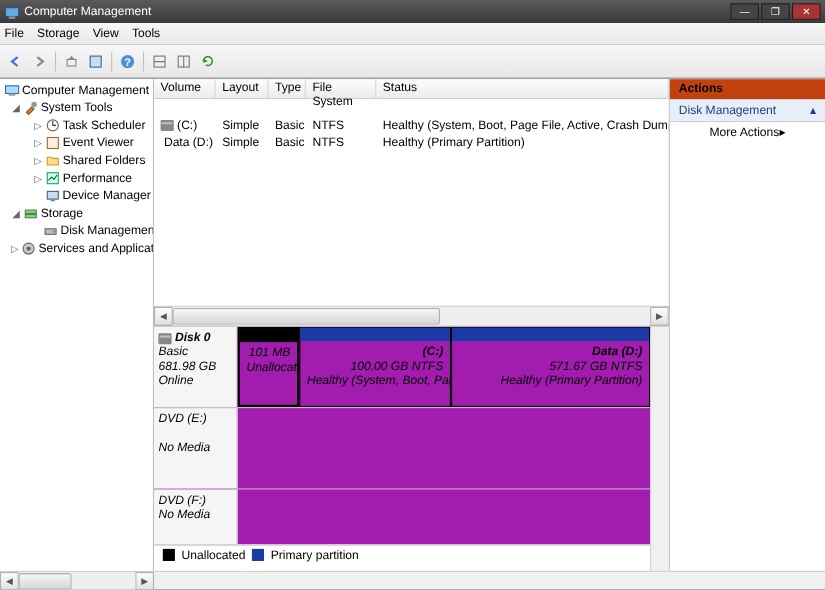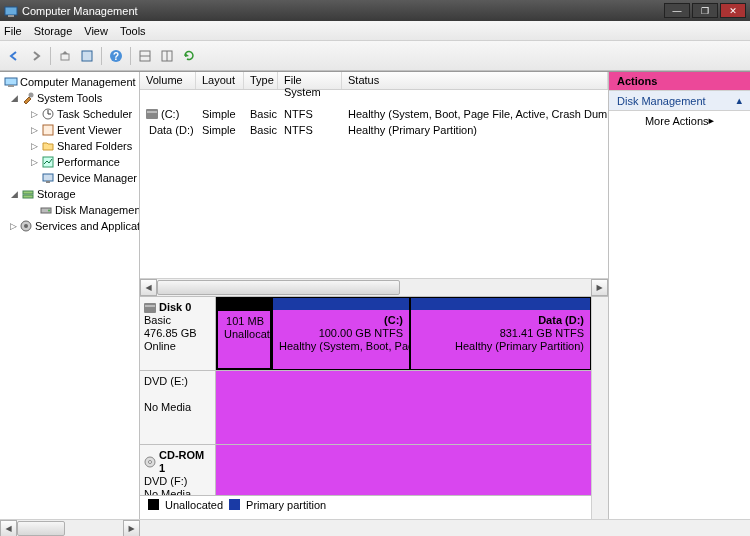--- a/index.html
+++ b/index.html
@@ -29,38 +29,38 @@
 .vhead div { border-right: 1px solid #d8d8d8; padding: 2px 6px; font-size: 11px; }
 .vbody { flex: 1; overflow: hidden; white-space: nowrap; }
 .vrow { display: flex; height: 16px; }
 .vrow div { padding: 1px 6px; display: flex; align-items: center; gap: 3px; }
 .vsb { height: 17px; background: #f0f0f0; border-top: 1px solid #d0d0d0; display:flex; align-items:center; }
 .vsb .arr { width:17px; height:17px; background:linear-gradient(#fdfdfd,#e0e0e0); border:1px solid #b0b0b0; display:flex;align-items:center;justify-content:center;font-size:8px;color:#555; }
 .vsb .track { flex:1; height:17px; background:#efefef; position:relative; }
 .vsb .thumb { position:absolute; left:0; width:56%; height:15px; top:1px; background:linear-gradient(#f6f6f6,#d8d8d8); border:1px solid #b0b0b0; border-radius:2px;}
 .disks { flex: 1; display: flex; overflow: hidden; }
 .disksCol { flex:1; display:flex; flex-direction:column; overflow:hidden; }
-.drow { display: flex; border-bottom: 1px solid #c0c0c0; background:#d946ef; }
+.drow { display: flex; border-bottom: 1px solid #c0c0c0; background:#a21caf;font-style:italic; }
 .dinfo { width: 76px; border-right: 1px solid #c0c0c0; padding: 4px; font-size: 11px; line-height: 13px; background:#f5f5f5;}
 .dinfo .dname { font-weight: bold; display:flex; align-items:center; gap:3px;}
 .dparts { flex: 1; display: flex; padding: 0; }
 .part { border: 1px solid #000; margin: 0; display:flex; flex-direction:column;text-align:right; }
 .part .phead { height: 12px; }
 .part .pbody { flex:1; padding: 4px 6px; line-height: 13px; white-space: nowrap; overflow:hidden; }
 .part.sel .phead { background: linear-gradient(#2a55c5,#1a3a95); }
 .part.sel { border: 2px solid #000; }
 .part.un .phead { background: #000; }
 .part.pri .phead { background: #1a3aa5; }
 .legend { height: 18px; border-top: 1px solid #c0c0c0; display:flex; align-items:center; padding: 0 8px; gap: 6px; background:#fff; }
 .lsw { width: 11px; height: 11px; }
 .lsw.bk { background:#000; }
 .lsw.bl { background:#1a3aa5; }
 .dvscroll { width:17px; background:#f0f0f0; border-left:1px solid #d0d0d0; }
 .actions { width: 142px; border-left: 1px solid #c0c0c0; background: #fff; display:flex; flex-direction:column; }
-.actions .ah { font-weight: bold; padding: 3px 8px; border-bottom: 1px solid #d0d0d0; background:#ec4899;}
+.actions .ah { font-weight: bold; padding: 3px 8px; border-bottom: 1px solid #d0d0d0; background:#c2410c;}
 .actions .asec { background: #e8eef8; padding: 3px 8px; border-bottom: 1px solid #d0d0d0; color:#15428b; display:flex; justify-content:space-between; align-items:center;}
 .actions .aitem { padding: 3px 18px; display:flex; justify-content:center; align-items:center;}
 .diskicon { width:12px; height:10px; background:#888; border-radius:1px; display:inline-block; position:relative;}
 .diskicon::after { content:""; position:absolute; top:2px; left:1px; right:1px; height:2px; background:#bbb;}
 .hscroll { height: 17px; background: #f0f0f0; border-top: 1px solid #d0d0d0; display:flex; align-items:center; }
 .hscroll .arr { width:17px; height:17px; background:linear-gradient(#fdfdfd,#e0e0e0); border:1px solid #b0b0b0; display:flex;align-items:center;justify-content:center;font-size:8px;color:#555; }
 .hscroll .track { flex:1; background:#efefef; position:relative; height:17px;}
 .hscroll .thumb { position:absolute; left:0; width:45%; height:15px; top:1px; background:linear-gradient(#f6f6f6,#d8d8d8); border:1px solid #b0b0b0; border-radius:2px;}
 svg { display:block; }
 </style>
@@ -288,62 +288,53 @@
       <div class="disks">
         <div class="disksCol">
 
           <div class="drow" style="height:74px">
             <div class="dinfo">
               <div class="dname">
                   <span class="diskicon"></span>
                   <span>Disk 0</span>
                 </div>
               <div>Basic</div>
-              <div>476.85 GB</div>
+              <div>681.98 GB</div>
               <div>Online</div>
             </div>
             <div class="dparts">
               <div class="part sel un" style="width:56px">
                 <div class="phead"></div>
                 <div class="pbody">
                     <div>101 MB</div>
                     <div>Unallocated</div>
                   </div>
               </div>
               <div class="part pri" style="width:138px">
                 <div class="phead"></div>
                 <div class="pbody"><b>(C:)</b><div>100.00 GB NTFS</div><div>Healthy (System, Boot, Page File, Active, Crash Dump, Primary Partition)</div></div>
               </div>
               <div class="part pri" style="flex:1">
                 <div class="phead"></div>
-                <div class="pbody"><b>Data  (D:)</b><div>831.41 GB NTFS</div><div>Healthy (Primary Partition)</div></div>
+                <div class="pbody"><b>Data  (D:)</b><div>571.67 GB NTFS</div><div>Healthy (Primary Partition)</div></div>
               </div>
             </div>
           </div>
 
           <div class="drow" style="height:74px">
             <div class="dinfo">
               <div>DVD (E:)</div>
               <div style="height:13px"></div>
               <div>No Media</div>
             </div>
             <div class="dparts"></div>
           </div>
 
           <div class="drow" style="height:50px;border-bottom:none">
             <div class="dinfo">
-              <div class="dname">
-                  <span>
-                    <svg width="12" height="12">
-                      <circle cx="6" cy="6" r="5" fill="#ddd" stroke="#888"></circle>
-                      <circle cx="6" cy="6" r="1.5" fill="#fff" stroke="#888"></circle>
-                    </svg>
-                  </span>
-                  <span>CD-ROM 1</span>
-                </div>
               <div>DVD (F:)</div>
               <div>No Media</div>
             </div>
             <div class="dparts"></div>
           </div>
           <div class="legend">
             <span class="lsw bk"></span>
             <span>Unallocated</span>
             <span class="lsw bl"></span>
             <span>Primary partition</span>

